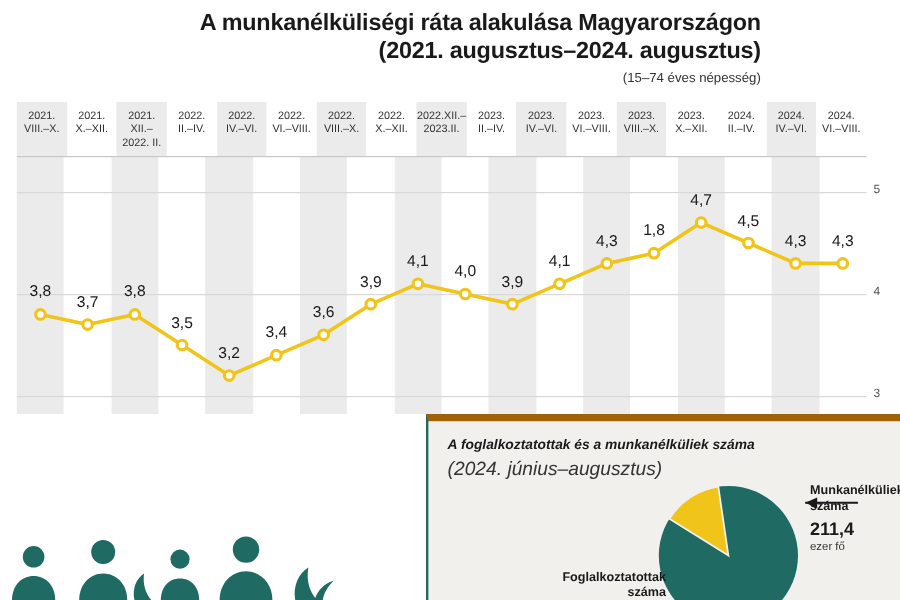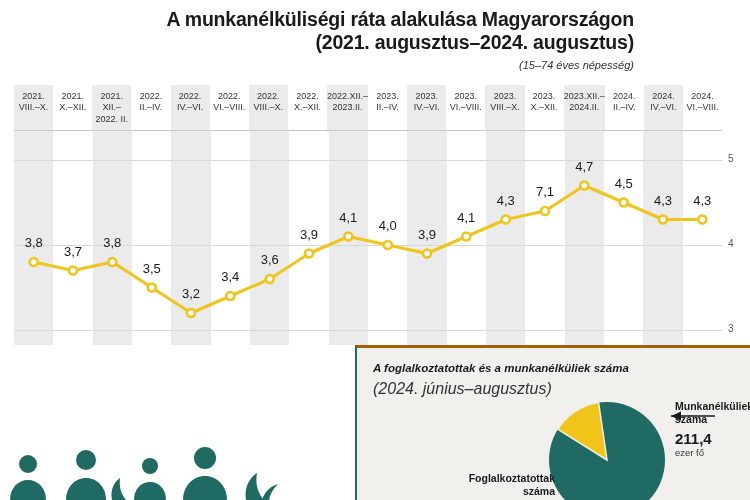--- a/index.html
+++ b/index.html
@@ -30,21 +30,20 @@
   }
   .title-line {
     font-size: 19.5px;
     font-weight: bold;
     color: #1a1a1a;
     line-height: 1.18;
     letter-spacing: -0.2px;
   }
   .subtitle {
     font-size: 11px;
-    font-style: italic;
     color: #333333;
     margin-top: 5px;
   }
 
   
   .band {
     position: absolute;
     left: 14px;
     top: 85px;
     width: 708px;
@@ -136,21 +135,21 @@
   }
 
   
   .inset {
     position: absolute;
     left: 355px;
     top: 345px;
     width: 395px;
     height: 155px;
     background: #f2f0ec;
-    border-top: 3px solid #a16207;
+    border-top: 6px solid #a16207;
     border-left: 2px solid #1f6b63;
     box-sizing: border-box;
   }
   .inset-title {
     position: absolute;
     left: 16px;
     top: 14px;
     font-size: 11.5px;
     font-style: italic;
     font-weight: bold;
@@ -233,21 +232,20 @@
         <div class="band-cell shaded"><span class="l1">2022.</span><span class="l2">IV.–VI.</span></div>
         <div class="band-cell"><span class="l1">2022.</span><span class="l2">VI.–VIII.</span></div>
         <div class="band-cell shaded"><span class="l1">2022.</span><span class="l2">VIII.–X.</span></div>
         <div class="band-cell"><span class="l1">2022.</span><span class="l2">X.–XII.</span></div>
         <div class="band-cell shaded"><span class="l1">2022.XII.–</span><span class="l2">2023.II.</span></div>
         <div class="band-cell"><span class="l1">2023.</span><span class="l2">II.–IV.</span></div>
         <div class="band-cell shaded"><span class="l1">2023.</span><span class="l2">IV.–VI.</span></div>
         <div class="band-cell"><span class="l1">2023.</span><span class="l2">VI.–VIII.</span></div>
         <div class="band-cell shaded"><span class="l1">2023.</span><span class="l2">VIII.–X.</span></div>
         <div class="band-cell"><span class="l1">2023.</span><span class="l2">X.–XII.</span></div>
-        <div class="band-cell shaded"><span class="l1">2023.XII.–</span><span class="l2">2024.II.</span></div>
         <div class="band-cell"><span class="l1">2024.</span><span class="l2">II.–IV.</span></div>
         <div class="band-cell shaded"><span class="l1">2024.</span><span class="l2">IV.–VI.</span></div>
         <div class="band-cell"><span class="l1">2024.</span><span class="l2">VI.–VIII.</span></div>
       </div>
   </div>
 
   <div class="plot">
     <div class="plot-bg" id="plot-bg">
         <div class="plot-col shaded"></div>
         <div class="plot-col"></div>
@@ -300,21 +298,21 @@
         <div class="dlabel" style="left: 137.7px; top: 130.5px;">3,5</div>
         <div class="dlabel" style="left: 177px; top: 156px;">3,2</div>
         <div class="dlabel" style="left: 216.3px; top: 139px;">3,4</div>
         <div class="dlabel" style="left: 255.7px; top: 122px;">3,6</div>
         <div class="dlabel" style="left: 295px; top: 96.5px;">3,9</div>
         <div class="dlabel" style="left: 334.3px; top: 79.5px;">4,1</div>
         <div class="dlabel" style="left: 373.7px; top: 88px;">4,0</div>
         <div class="dlabel" style="left: 413px; top: 96.5px;">3,9</div>
         <div class="dlabel" style="left: 452.3px; top: 79.5px;">4,1</div>
         <div class="dlabel" style="left: 491.7px; top: 62.5px;">4,3</div>
-        <div class="dlabel" style="left: 531px; top: 54px;">7,1</div>
+        <div class="dlabel" style="left: 531px; top: 54px;">1,8</div>
         <div class="dlabel" style="left: 570.3px; top: 28.5px;">4,7</div>
         <div class="dlabel" style="left: 609.7px; top: 45.5px;">4,5</div>
         <div class="dlabel" style="left: 649px; top: 62.5px;">4,3</div>
         <div class="dlabel" style="left: 688.3px; top: 62.5px;">4,3</div>
       </div>
     <div id="ylabels-layer">
         <div class="ylab" style="left: 714px; top: 23px;">5</div>
         <div class="ylab" style="left: 714px; top: 108px;">4</div>
         <div class="ylab" style="left: 714px; top: 193px;">3</div>
       </div>

